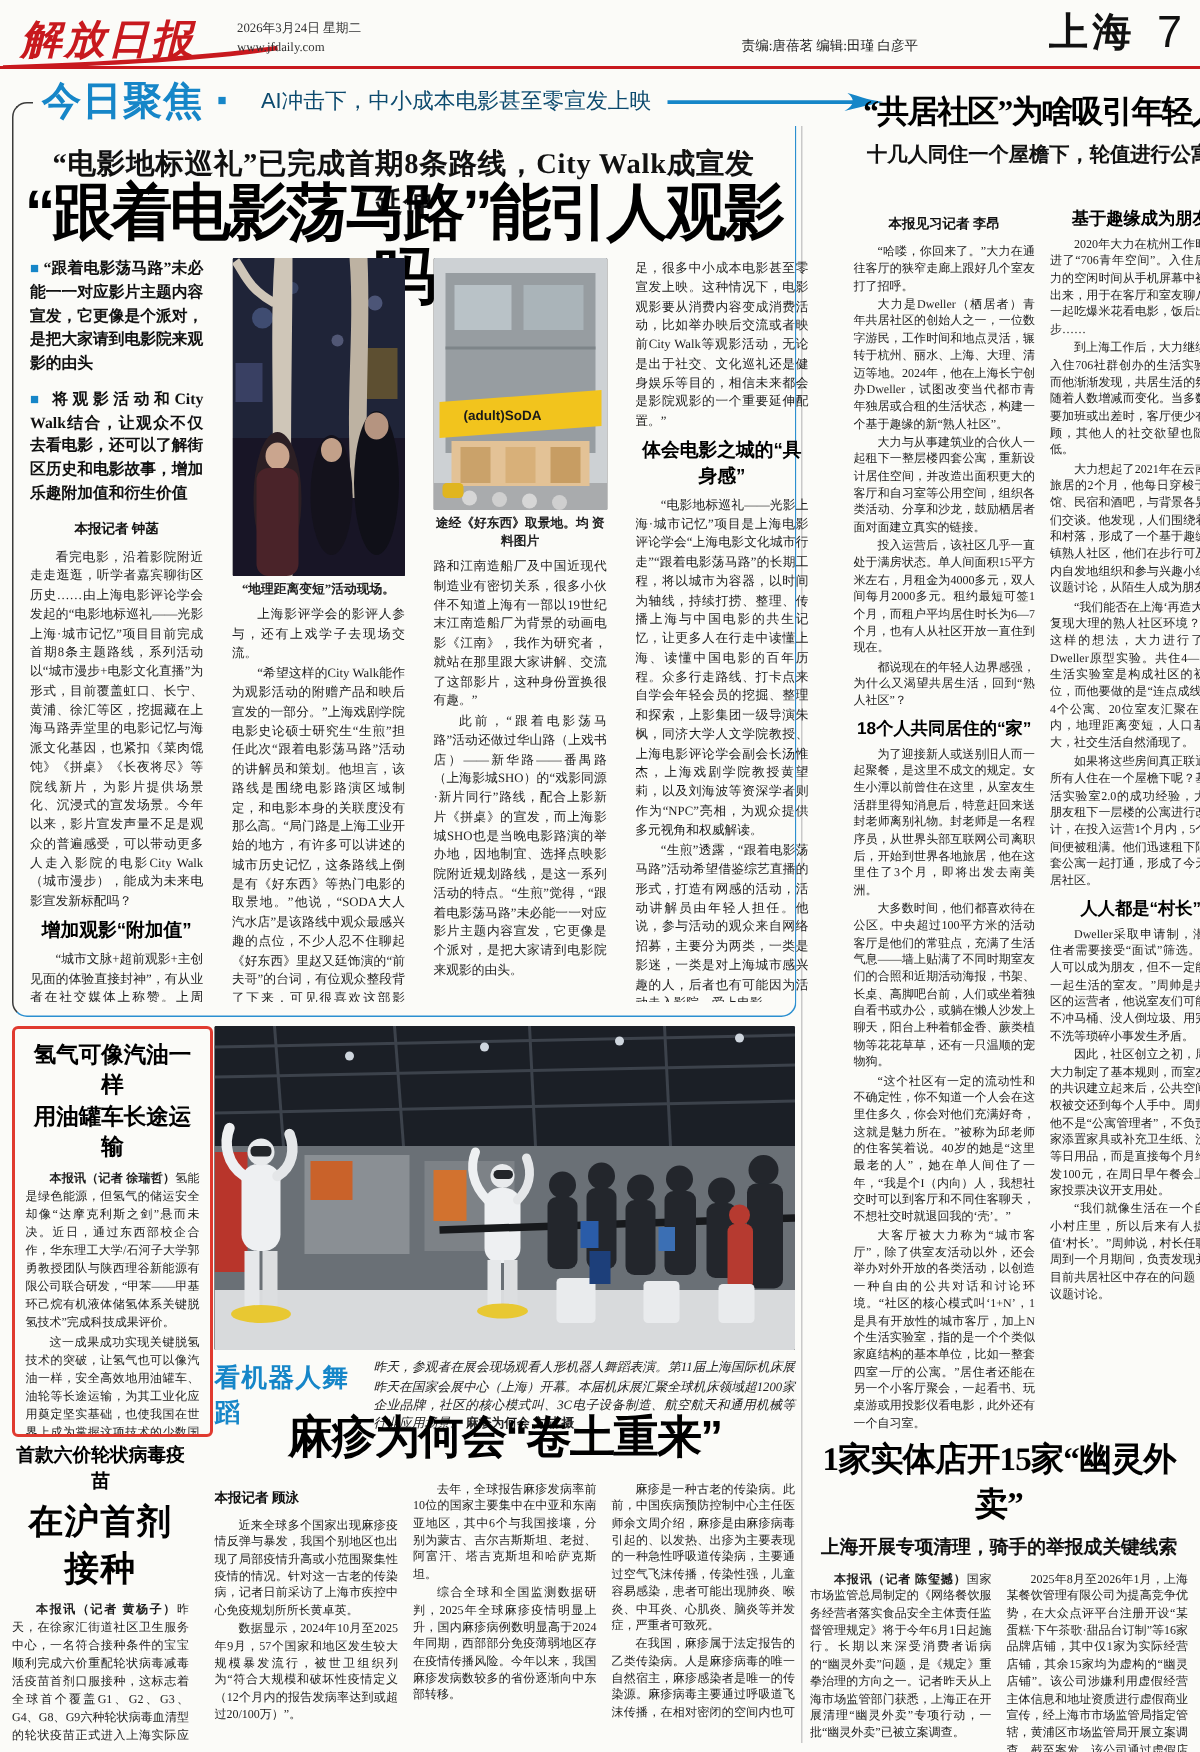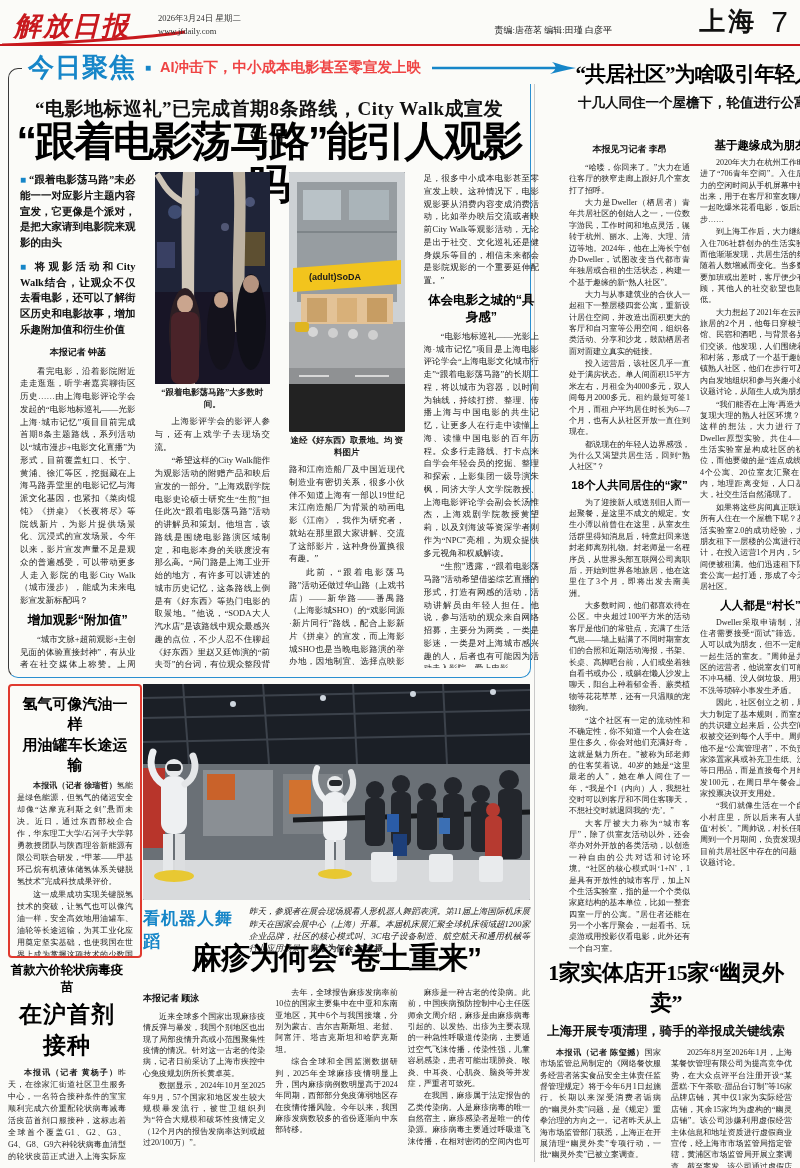--- a/index.html
+++ b/index.html
@@ -11,21 +11,21 @@
   .logo{font-size:27px;font-weight:bold;font-style:italic;color:#c8191e;transform:rotate(-4deg);letter-spacing:2px;}
   .mh-date{font-size:8.5px;line-height:1.5;color:#333;}
   .mh-editors{font-size:9px;color:#222;}
   .mh-section{font-size:26px;font-weight:bold;color:#111;letter-spacing:3px;}
   .mh-page{font-size:30px;color:#111;font-family:"Liberation Sans",sans-serif;}
   .red-rule{background:#c8191e;}
   
   .focus-box{border:1.5px solid #3a3a3a;border-right-color:#2b8fd0;border-bottom-color:#2b8fd0;border-radius:10px;}
   .kicker-strip{background:#fbfbf8;display:flex;align-items:center;gap:9px;padding:0 6px;}
   .kicker{color:#1686c8;font-size:26px;font-weight:900;letter-spacing:1px;}
-  .kicker-note{color:#ef4444;font-size:14.5px;font-weight:bold;}
+  .kicker-note{color:#0c4a6e;font-size:14.5px;font-weight:normal;margin-left:14px;}
   .blue-sq{color:#1686c8;font-size:10px;}
   .focus-sub{text-align:center;font-size:19px;font-weight:600;letter-spacing:.5px;color:#111;}
   .focus-headline{text-align:center;font-size:41px;font-weight:900;letter-spacing:-2px;color:#000;line-height:1.05;}
   .focus-cols{display:flex;gap:19px;padding:0 11px;overflow:hidden;}
   .fcol{flex:1;overflow:hidden;}
   p.body{font-size:8.5px;line-height:1.5;text-align:justify;text-indent:2em;margin:0 0 1px;color:#1d1d1d;}
   p.nop{text-indent:0;}
   .bullet-p{font-size:10.5px;font-weight:bold;line-height:1.5;margin:0 0 8px;text-align:justify;color:#111;}
   .byline{text-align:center;font-weight:bold;font-size:9px;margin:5px 0 6px;color:#111;}
   h3.sec{text-align:center;font-weight:bold;font-size:12.5px;margin:5px 0 4px;color:#000;break-after:avoid;font-family:"Liberation Sans",sans-serif;}
@@ -119,27 +119,27 @@
           <path d="M28 30 C10 20 8 10 2 2" stroke="#cfc6b8" stroke-width="6" fill="none"></path>
           <ellipse cx="30" cy="160" rx="16" ry="44" fill="#2c1f24"></ellipse>
           <ellipse cx="30" cy="132" rx="8" ry="9" fill="#caa58e"></ellipse>
           <rect x="16" y="140" width="28" height="72" rx="8" fill="#4a2329"></rect>
           <ellipse cx="66" cy="158" rx="14" ry="40" fill="#14121c"></ellipse>
           <ellipse cx="66" cy="128" rx="7" ry="8" fill="#c2a089"></ellipse>
           <ellipse cx="96" cy="150" rx="15" ry="48" fill="#101018"></ellipse>
           <ellipse cx="96" cy="112" rx="8" ry="9" fill="#b59480"></ellipse>
         </svg>
       </div>
-      <div class="caption">“跟着电影荡马路”大多数时间。</div>
+      <div class="caption">“地理距离变短”活动现场。</div>
       <p class="body">上海影评学会的影评人参与，还有上戏学子去现场交流。</p>
       <p class="body">“希望这样的City Walk能作为观影活动的附赠产品和映后宣发的一部分。”上海戏剧学院电影史论硕士研究生“生煎”担任此次“跟着电影荡马路”活动的讲解员和策划。他坦言，该路线是围绕电影路演区域制定，和电影本身的关联度没有那么高。“局门路是上海工业开始的地方，有许多可以讲述的城市历史记忆，这条路线上倒是有《好东西》等热门电影的取景地。”他说，“SODA大人汽水店”是该路线中观众最感兴趣的点位，不少人忍不住聊起《好东西》里赵又廷饰演的“前夫哥”的台词，有位观众整段背了下来，可见很喜欢这部影片。</p>
     </div>
 
     <div class="fcol">
-      <div class="photo" style="height:260px;">
+      <div class="photo" style="height:168px;">
         <svg width="116" height="212" viewBox="0 0 116 212">
           <rect width="116" height="212" fill="#cdd1d4"></rect>
           <rect y="150" width="116" height="62" fill="#a9abad"></rect>
           <rect x="8" y="10" width="100" height="120" fill="#979da1"></rect>
           <rect x="14" y="18" width="38" height="30" fill="#b9c2c7"></rect>
             <rect x="60" y="18" width="40" height="30" fill="#aab4b9"></rect>
           <line x1="8" y1="60" x2="108" y2="60" stroke="#7e8589" stroke-width="2"></line>
           <polygon points="4,96 112,88 112,112 4,120" fill="#f2c41d"></polygon>
           <text x="20" y="108" font-size="9" font-weight="bold" fill="#1a1a1a" font-family="Liberation Sans,sans-serif">(adult)SoDA</text>
           <rect x="12" y="122" width="92" height="30" fill="#e3c296"></rect>

